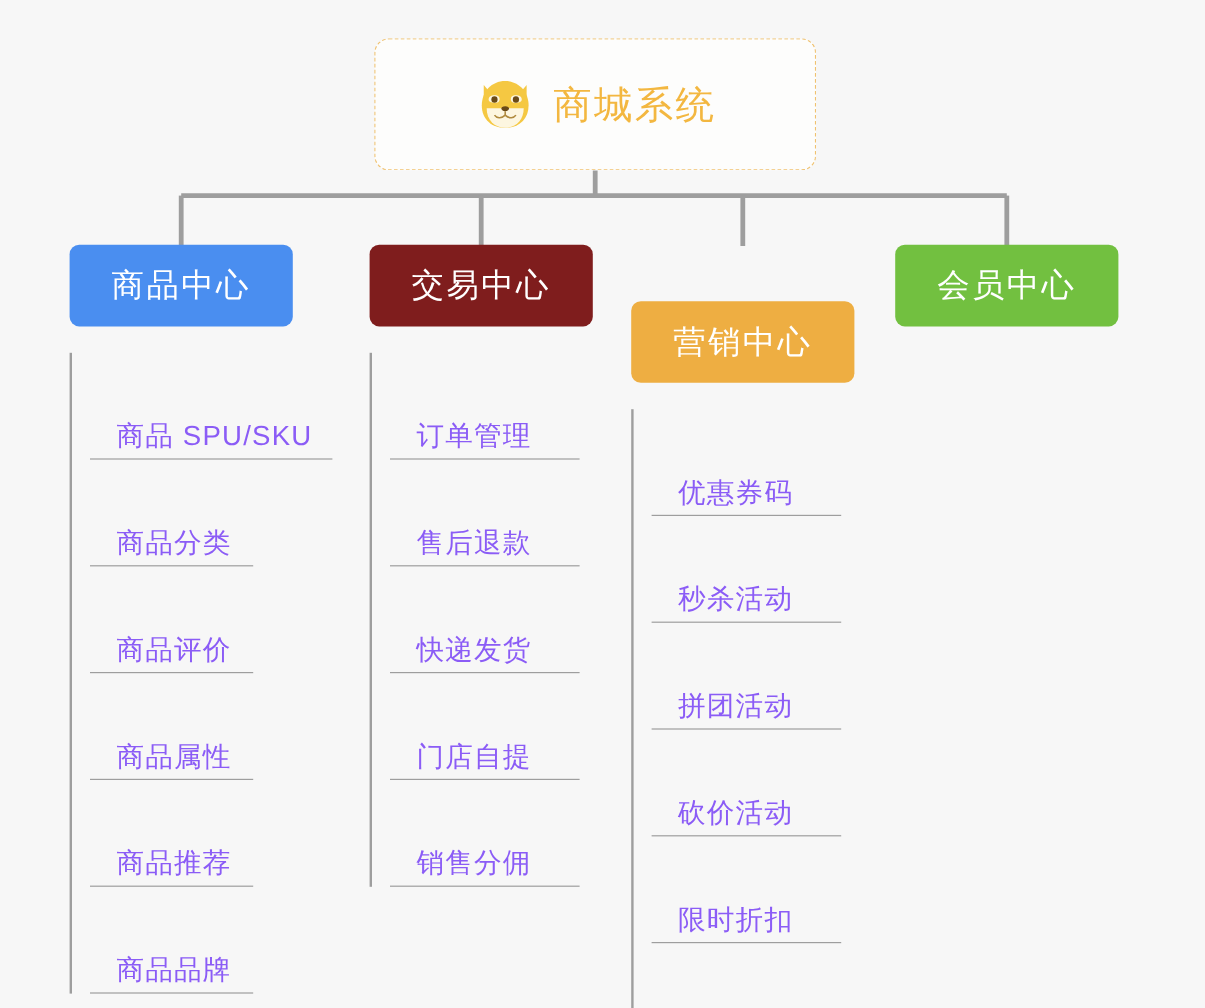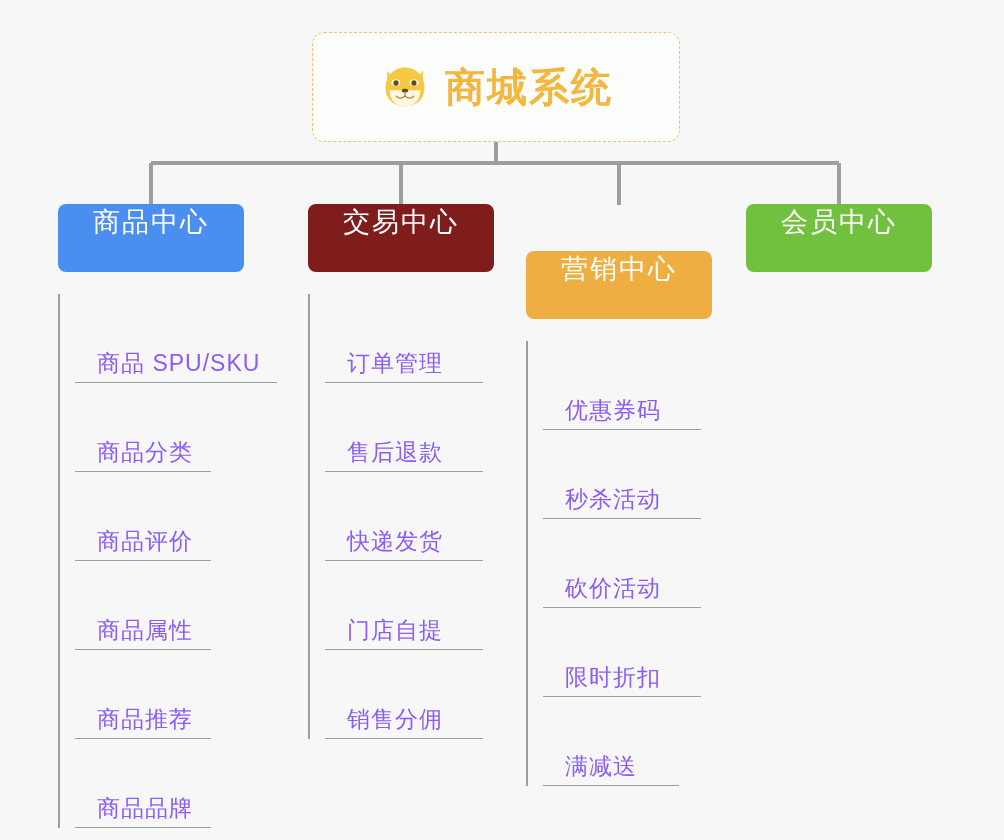--- a/index.html
+++ b/index.html
@@ -30,46 +30,46 @@
     align-items:center;
     justify-content:center;
     gap:14px;
   }
   .root-icon{
     width:52px;height:52px;
     flex:0 0 52px;
     display:block;
   }
   .root-title{
-    font-size:40px;
+    font-size:32px;
     color:#f3b740;
     letter-spacing:2px;
     line-height:1;
     white-space:nowrap;
-    font-weight:700;
+    font-weight:400;
   }
 
   
   #connectors{
     position:absolute;
     left:0;top:0;
     width:1004px;height:840px;
     pointer-events:none;
   }
 
   
   .branch{
     position:absolute;
     top:204px;
   }
   .branch-header{
     height:68px;
     border-radius:8px;
     display:flex;
-    align-items:flex-start;
+    align-items:center;
     justify-content:center;
     color:#ffffff;
     font-size:27px;
     letter-spacing:2px;
     white-space:nowrap;
     box-sizing:border-box;
   }
   .branch-items{
     position:relative;
     margin-top:22px;
@@ -207,20 +207,23 @@
       <span>营销中心</span>
     </div>
     <div class="branch-items">
       <div class="leaf">
         <span class="leaf-label">优惠券码</span>
       </div>
       <div class="leaf">
         <span class="leaf-label">秒杀活动</span>
       </div>
       <div class="leaf">
+        <span class="leaf-label">拼团活动</span>
+      </div>
+      <div class="leaf">
         <span class="leaf-label">砍价活动</span>
       </div>
       <div class="leaf">
         <span class="leaf-label">限时折扣</span>
       </div>
       <div class="leaf short">
         <span class="leaf-label">满减送</span>
       </div>
     </div>
   </div>

